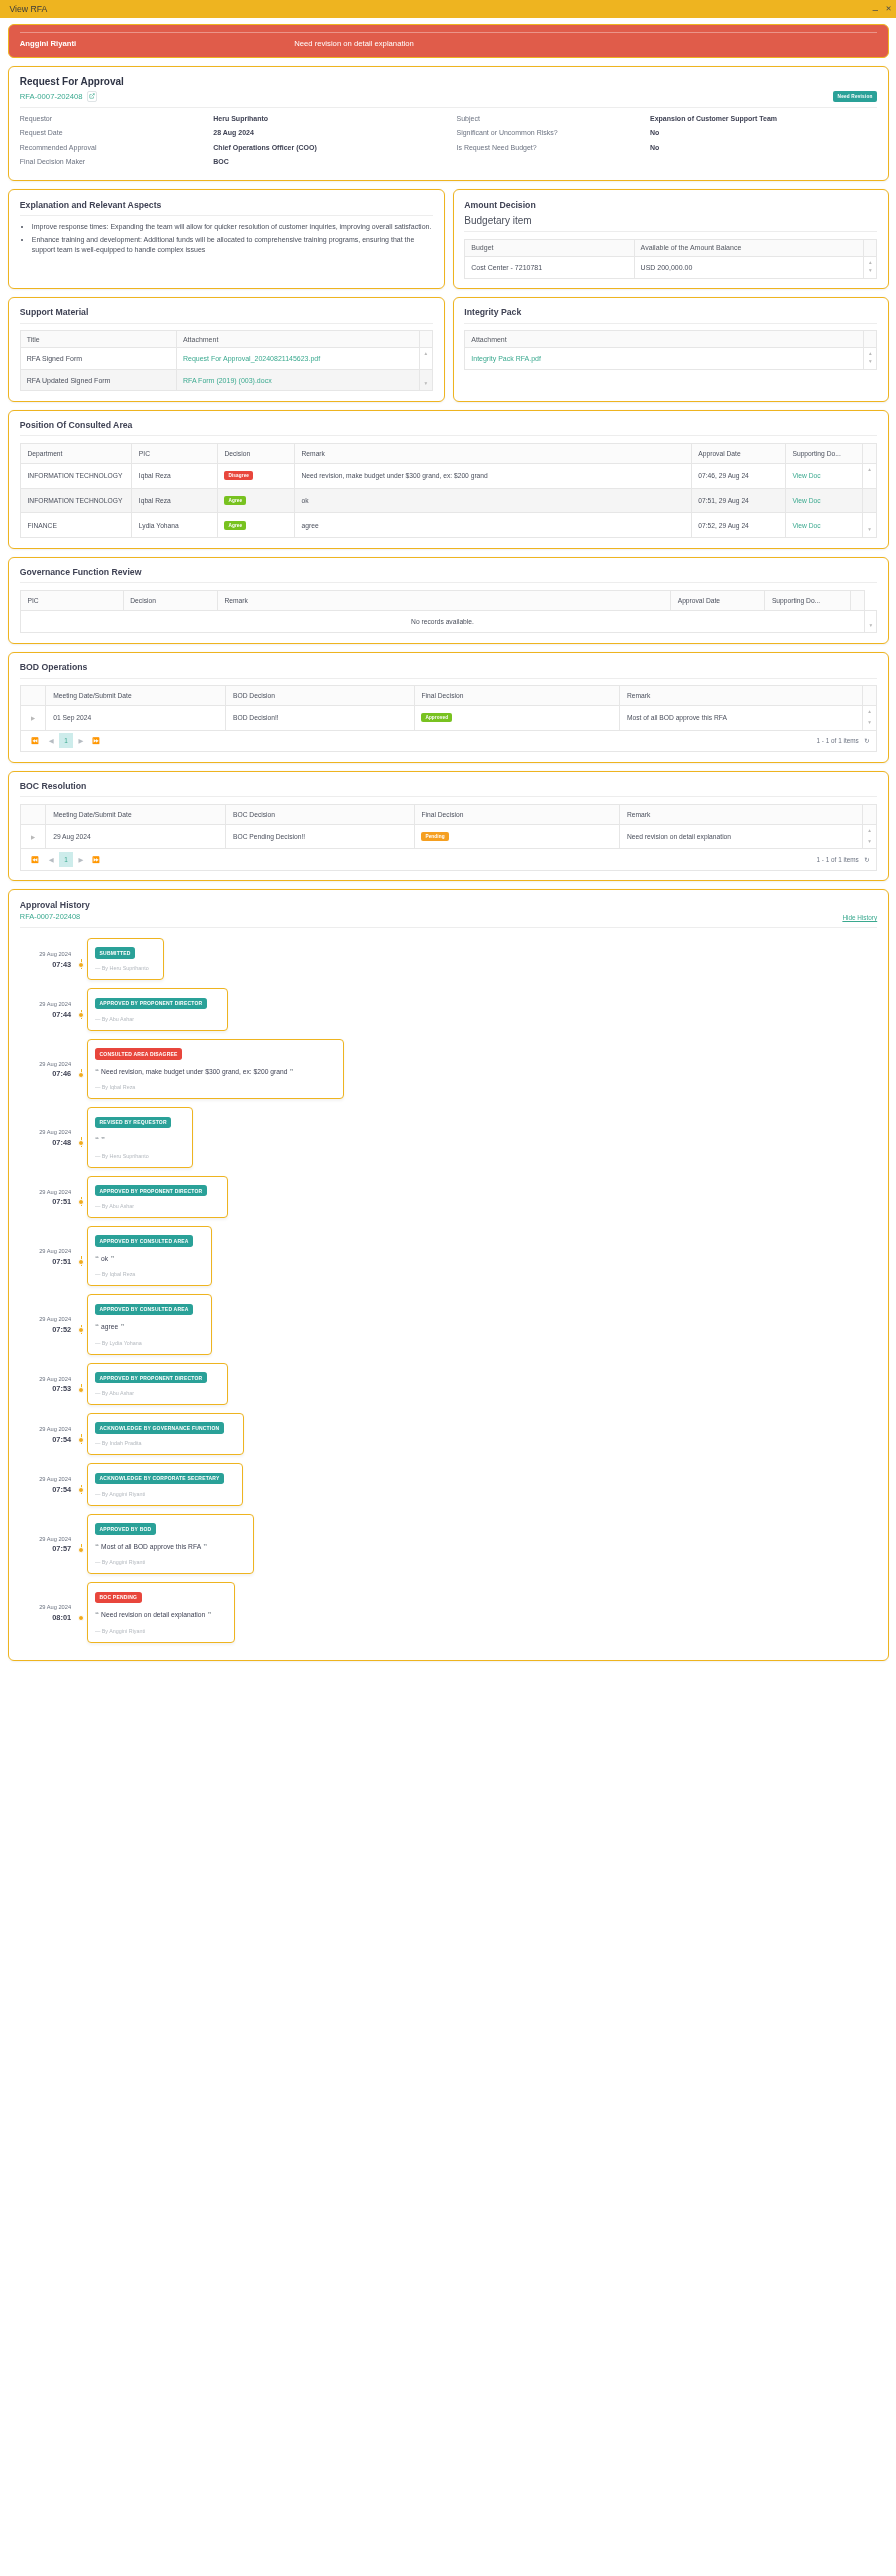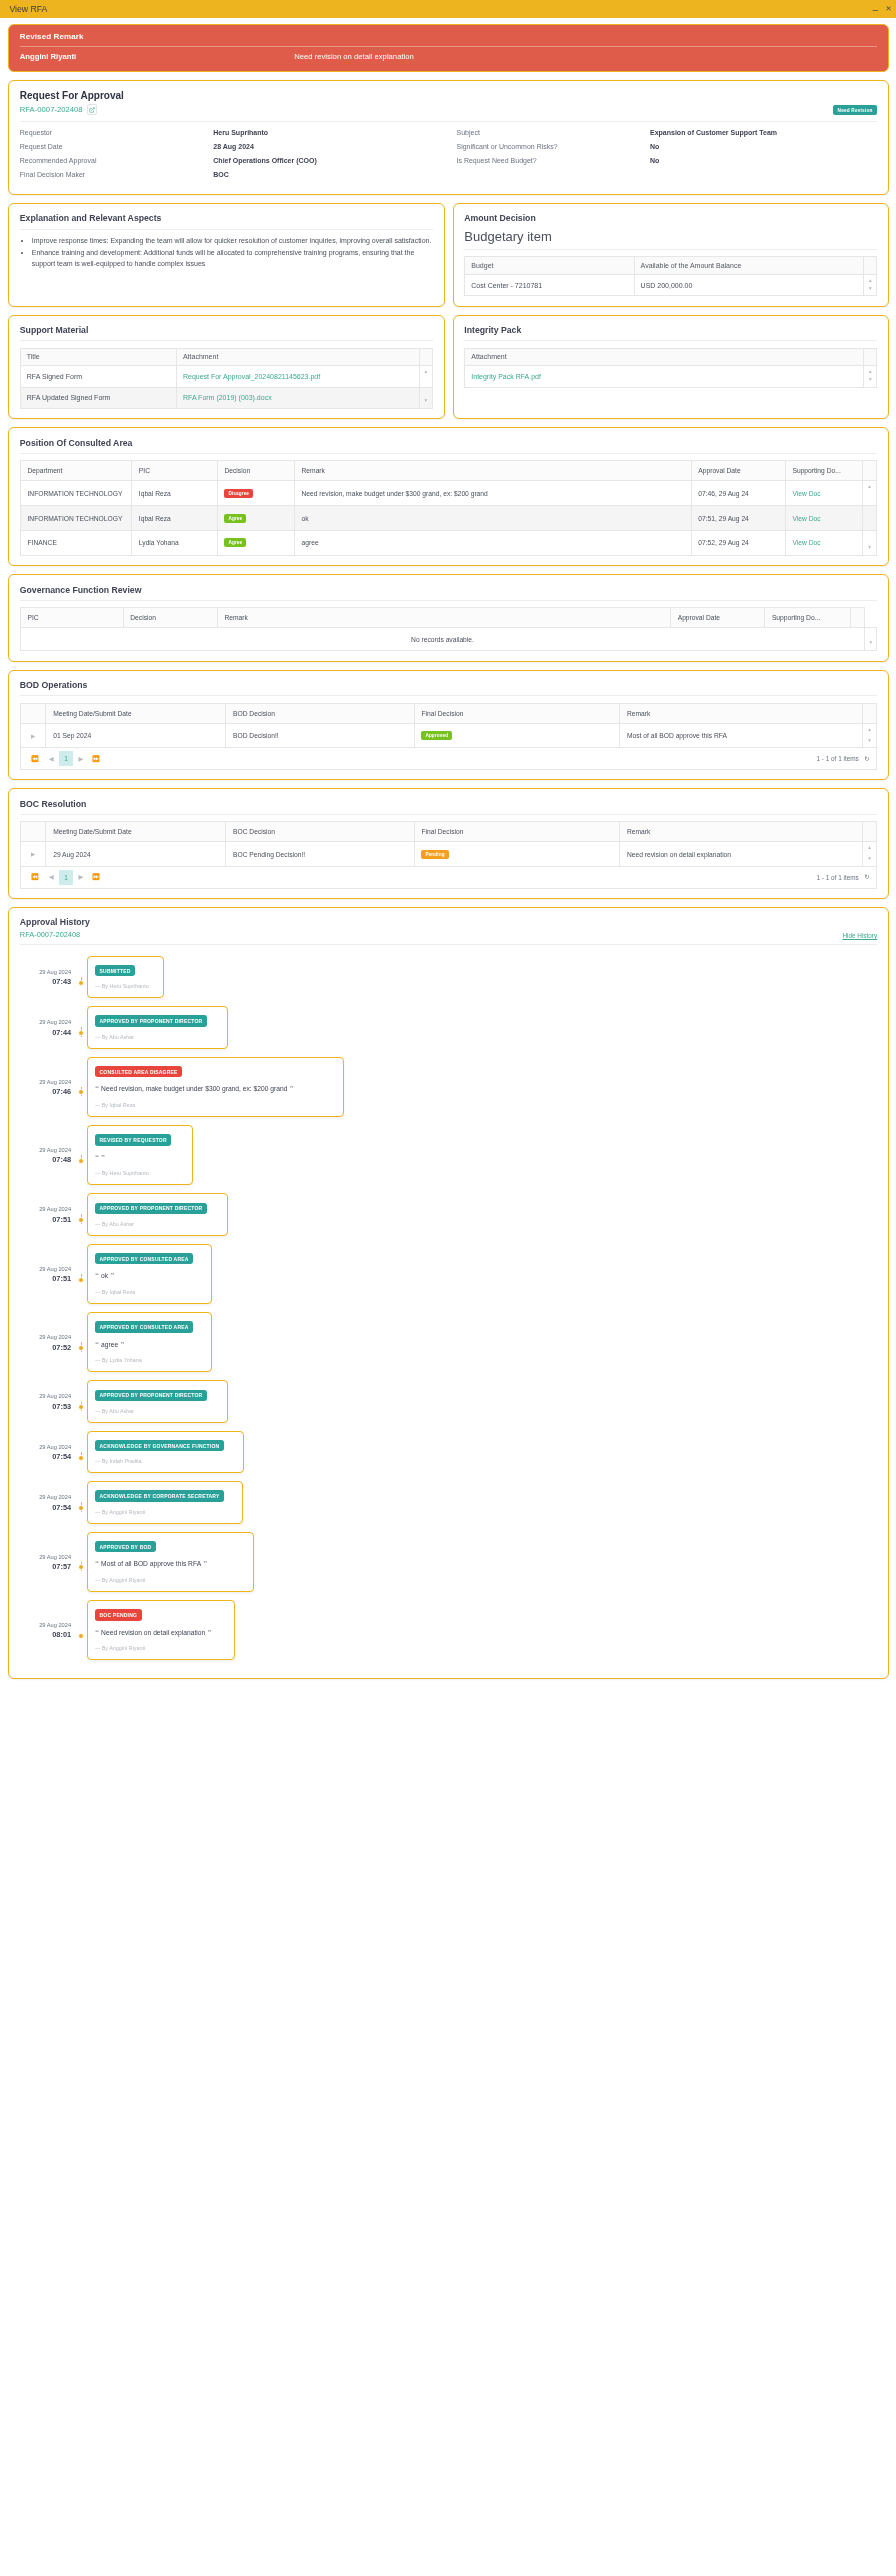--- a/index.html
+++ b/index.html
@@ -236,21 +236,20 @@
   <div class="tb-title">View RFA</div>
   <div class="tb-buttons">
     <span>⚊</span>
     <span>✕</span>
   </div>
 </div>
 
 <div class="wrap">
 
   <div class="revised-remark">
-    <div class="rr-title">Revised Remark</div>
     <div class="rr-divider"></div>
     <div class="rr-body">
       <div class="rr-name">Anggini Riyanti</div>
       <div class="rr-text">Need revision on detail explanation</div>
     </div>
   </div>
 
   <div class="card block">
     <div class="head-top">
       <div>
@@ -310,21 +309,21 @@
       <div class="card-title">Explanation and Relevant Aspects</div>
       <div class="card-sep"></div>
       <ul class="bullets">
         <li>Improve response times: Expanding the team will allow for quicker resolution of customer inquiries, improving overall satisfaction.</li>
         <li>Enhance training and development: Additional funds will be allocated to comprehensive training programs, ensuring that the support team is well-equipped to handle complex issues</li>
       </ul>
     </div>
 
     <div class="card">
       <div class="card-title">Amount Decision</div>
-      <div style="font-size:13px;color:#4a4f5c;">Budgetary item</div>
+      <div style="font-size:10px;color:#4a4f5c;">Budgetary item</div>
       <div class="card-sep"></div>
       <table class="mini">
         <thead>
           <tr>
             <th>Budget</th>
             <th>Available of the Amount Balance</th>
             <th class="sc"></th>
           </tr>
         </thead>
         <tbody>

